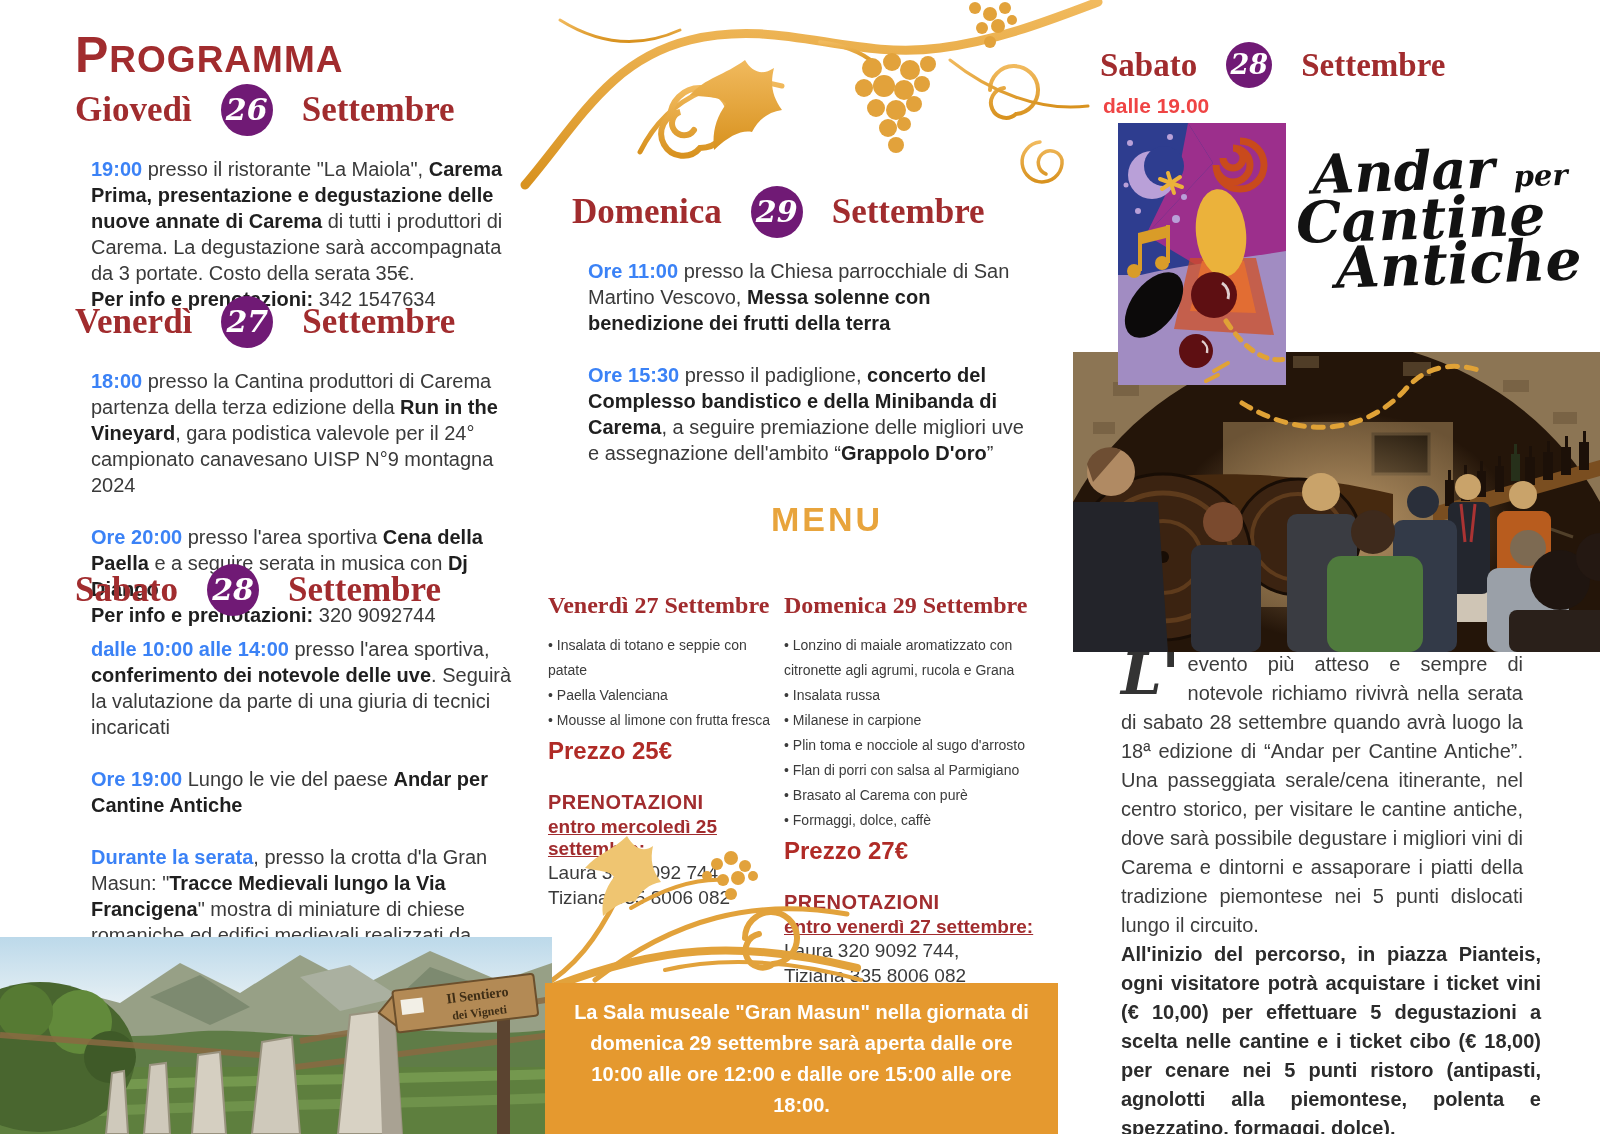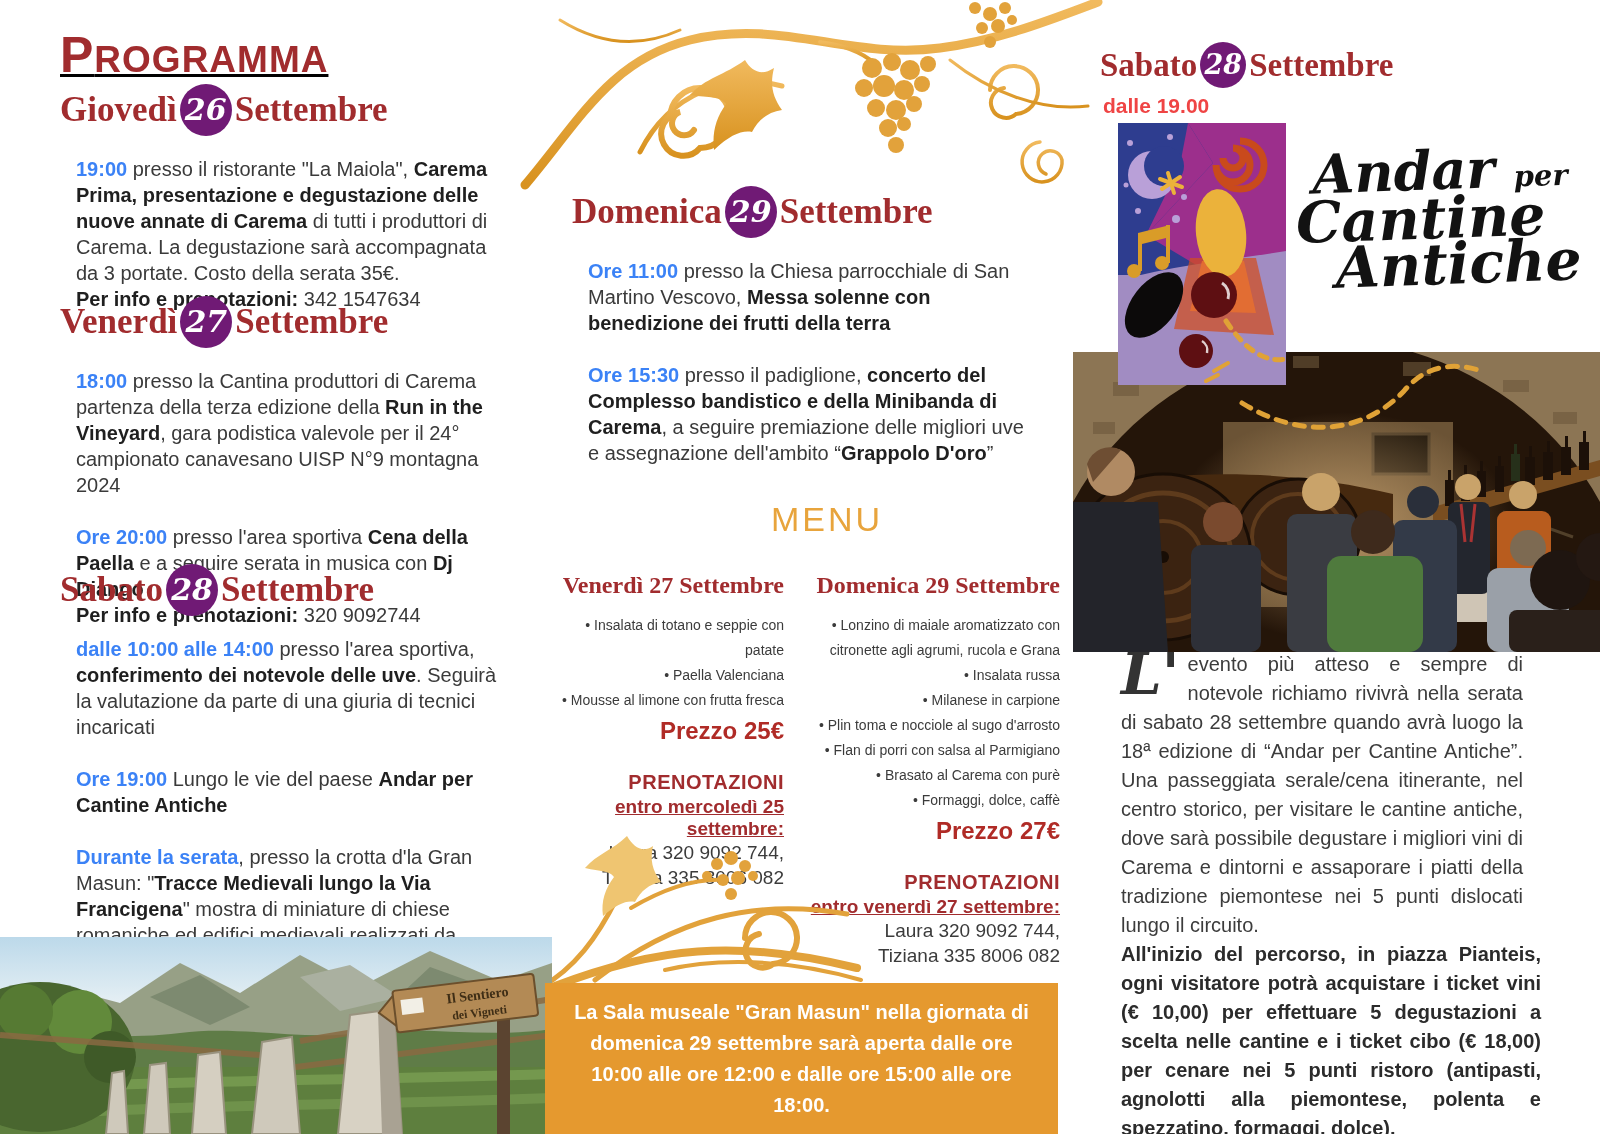--- a/index.html
+++ b/index.html
@@ -7,48 +7,48 @@
               font-family:"Liberation Sans", sans-serif; }
   .page { position:relative; width:1600px; height:1134px; background:#fff; }
 
   
   .seg-n { color:#3a3a3a; }
   .seg-b { color:#1f1f1f; font-weight:700; }
   .seg-r { color:#3b82f6; font-weight:700;text-align:right; }
 
   
   .dh { display:flex; align-items:center; font-family:"Liberation Serif", serif;
-        font-weight:700; color:#a12c2e; font-size:35px; line-height:54px; }
+        font-weight:700; color:#a12c2e; font-size:35px; line-height:54px;gap:26px; }
   .date-circle { width:52px; height:52px; border-radius:50%; background:#701a75;
         color:#fff; font-family:"DejaVu Serif", serif; font-style:italic;
         font-weight:700; font-size:30px; display:flex; align-items:center;
         justify-content:center; margin:4px 3px; flex:0 0 52px; }
   .dh-right .date-circle { width:46px; height:46px; flex-basis:46px; font-size:27px; }
   .dh-right { font-size:33px; }
 
   
-  .col-left { position:absolute; left:60px; top:26px; width:447px; height:900px;text-decoration:underline; }
+  .col-left { position:absolute; left:75px; top:26px; width:447px; height:900px; }
   .programma { font-family:"Liberation Sans", sans-serif; font-weight:800;
         font-size:37px; letter-spacing:1px; color:#a12c2e; text-transform:uppercase; }
   .programma::first-letter { font-size:50px; }
   .sec { position:absolute; left:0; width:447px; }
   .sec-gio { top:54px; } .sec-ven { top:266px; } .sec-sab { top:534px; }
   .event { margin:16px 0 0 16px; width:426px; font-size:20px; line-height:26px;
         color:#3a3a3a; }
   .event + .event { margin-top:26px; }
 
   
   .col-mid { position:absolute; left:548px; top:160px; width:512px; height:830px; }
   .sec-dom { position:absolute; top:22px; left:24px; width:474px; }
   .sec-dom .event { width:444px; }
   .menu-title { position:absolute; top:340px; left:0; width:100%; text-align:center;
-        padding-left:46px; color:#e8a43c; font-weight:400; font-size:34px;
+        padding-left:46px; color:#e8a43c; font-weight:700; font-size:34px;
         letter-spacing:3px; }
   .menu-row { position:absolute; top:412px; left:0; width:512px; display:flex; }
-  .menu-col { width:236px; text-align:right; }
+  .menu-col { width:236px; text-align:left;margin-top:20px; }
   .menu-col-right { width:276px; }
   .menu-heading { font-family:"Liberation Serif", serif; font-weight:700;
         font-size:24px; color:#a12c2e; margin-bottom:14px; }
   .menu-item { font-size:14px; line-height:25px; color:#3b3b3b; }
   .menu-price { margin-top:4px; font-size:24px; font-weight:700; color:#b02b26; }
   .booking-title { margin-top:26px; font-size:20px; font-weight:700; color:#a12c2e;
         letter-spacing:.5px; }
   .booking-deadline { font-size:19px; font-weight:700; color:#a12c2e;
         text-decoration:underline; margin-top:2px; }
   .booking-contact { font-size:19px; line-height:25px; color:#3b3b3b; }

